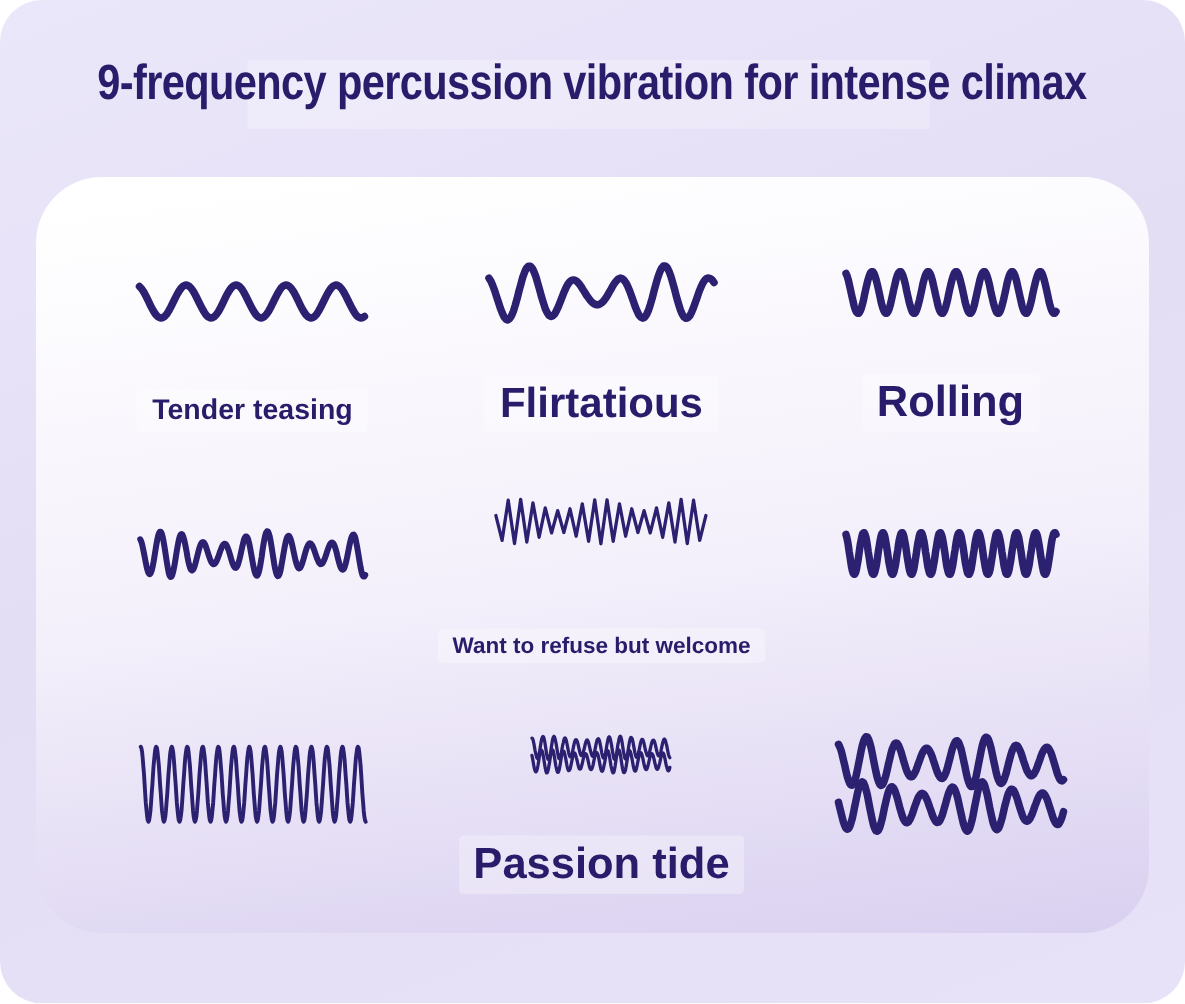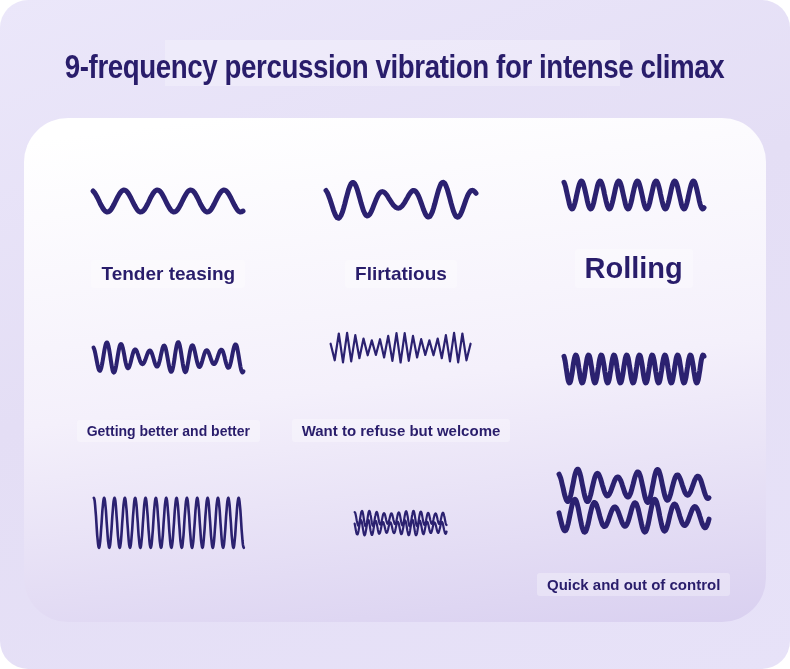--- a/index.html
+++ b/index.html
@@ -11,21 +11,21 @@
   .poster{
     position:absolute;inset:0;
     border-radius:28px;
     background:linear-gradient(160deg,#ebe7fa 0%,#e4def5 45%,#e7e2f8 100%);
   }
   .title-band{
     position:absolute;left:165px;top:40px;width:455px;height:46px;
     background:rgba(255,255,255,0.25);
   }
   .page-title{
-    position:absolute;left:0;top:48px;width:100%;
+    position:absolute;left:0;top:36px;width:100%;
     text-align:center;white-space:nowrap;
     color:#291d6b;font-size:33px;font-weight:800;letter-spacing:-0.5px;
   }
   .page-title span{display:inline-block;transform:scaleX(0.84);transform-origin:center;}
   .card{
     position:absolute;left:24px;top:118px;width:742px;height:504px;
     border-radius:44px;
     background:linear-gradient(173deg,#ffffff 4%,#f4f0fb 52%,#d9d0f0 100%);
   }
   .grid{
@@ -41,21 +41,21 @@
   }
   .wave-wrap{flex:1;display:flex;align-items:center;justify-content:center;}
   .mode-label{
     color:#291d6b;font-weight:700;white-space:nowrap;
     background:rgba(255,255,255,0.3);
     padding:3px 10px;border-radius:3px;line-height:1.15;
   }
   .sz14{font-size:14px;}
   .sz15{font-size:15px;margin-top:20px;}
   .sz19{font-size:19px;}
-  .sz21{font-size:19px;}
+  .sz21{font-size:28px;}
   .sz25{font-size:29px;font-weight:800;}
 </style>
 </head>
 <body>
 
 <div class="stage">
   <div class="poster">
     <div class="title-band"></div>
     <div class="page-title">
       <span>9-frequency percussion vibration for intense climax</span>
@@ -90,21 +90,20 @@
           </div>
           <div class="mode-label sz25">Rolling</div>
         </div>
 
         <div class="cell">
           <div class="wave-wrap">
             <svg class="wave" viewBox="-3.5 -3.5 157 57" width="157" height="57">
                 <path d="M0.0 15.0L0.6 16.3L1.2 18.3L1.8 20.9L2.4 23.9L3.0 27.0L3.6 30.2L4.2 33.1L4.8 35.5L5.4 37.3L6.0 38.2L6.5 38.3L7.1 37.4L7.7 35.7L8.3 33.1L8.9 30.0L9.5 26.4L10.1 22.6L10.7 18.9L11.3 15.6L11.9 12.8L12.5 10.9L13.1 10.0L13.7 10.0L14.3 11.1L14.9 13.2L15.5 16.1L16.1 19.6L16.7 23.5L17.3 27.6L17.9 31.4L18.5 34.8L19.0 37.5L19.6 39.3L20.2 40.1L20.8 39.9L21.4 38.7L22.0 36.5L22.6 33.6L23.2 30.1L23.8 26.4L24.4 22.6L25.0 19.1L25.6 16.0L26.2 13.6L26.8 12.1L27.4 11.5L28.0 11.8L28.6 13.0L29.2 15.0L29.8 17.6L30.4 20.6L31.0 23.8L31.5 27.0L32.1 29.9L32.7 32.4L33.3 34.2L33.9 35.4L34.5 35.8L35.1 35.4L35.7 34.4L36.3 32.8L36.9 30.7L37.5 28.4L38.1 25.9L38.7 23.5L39.3 21.3L39.9 19.4L40.5 18.0L41.1 17.2L41.7 16.9L42.3 17.1L42.9 17.9L43.5 19.1L44.0 20.7L44.6 22.4L45.2 24.3L45.8 26.2L46.4 27.9L47.0 29.4L47.6 30.6L48.2 31.3L48.8 31.7L49.4 31.6L50.0 31.0L50.6 30.1L51.2 28.8L51.8 27.3L52.4 25.6L53.0 23.9L53.6 22.2L54.2 20.7L54.8 19.4L55.4 18.5L56.0 18.0L56.5 18.0L57.1 18.4L57.7 19.3L58.3 20.6L58.9 22.3L59.5 24.3L60.1 26.3L60.7 28.4L61.3 30.4L61.9 32.0L62.5 33.2L63.1 34.0L63.7 34.1L64.3 33.6L64.9 32.5L65.5 30.7L66.1 28.5L66.7 26.0L67.3 23.2L67.9 20.5L68.5 17.9L69.0 15.7L69.6 14.1L70.2 13.2L70.8 13.1L71.4 13.8L72.0 15.3L72.6 17.6L73.2 20.5L73.8 23.8L74.4 27.2L75.0 30.7L75.6 33.8L76.2 36.4L76.8 38.2L77.4 39.2L78.0 39.3L78.6 38.3L79.2 36.4L79.8 33.6L80.4 30.2L81.0 26.4L81.5 22.5L82.1 18.7L82.7 15.3L83.3 12.5L83.9 10.6L84.5 9.7L85.1 9.8L85.7 11.0L86.3 13.1L86.9 16.1L87.5 19.7L88.1 23.6L88.7 27.5L89.3 31.3L89.9 34.6L90.5 37.1L91.1 38.8L91.7 39.6L92.3 39.3L92.9 38.1L93.5 35.9L94.0 33.1L94.6 29.8L95.2 26.3L95.8 22.8L96.4 19.5L97.0 16.7L97.6 14.5L98.2 13.2L98.8 12.7L99.4 13.0L100.0 14.2L100.6 16.0L101.2 18.4L101.8 21.1L102.4 24.0L103.0 26.8L103.6 29.4L104.2 31.5L104.8 33.2L105.4 34.2L106.0 34.5L106.5 34.2L107.1 33.3L107.7 31.8L108.3 30.0L108.9 28.0L109.5 25.8L110.1 23.7L110.7 21.7L111.3 20.1L111.9 18.8L112.5 18.0L113.1 17.7L113.7 17.9L114.3 18.6L114.9 19.6L115.5 21.0L116.1 22.6L116.7 24.4L117.3 26.1L117.9 27.8L118.5 29.2L119.0 30.4L119.6 31.2L120.2 31.6L120.8 31.5L121.4 31.1L122.0 30.2L122.6 28.9L123.2 27.4L123.8 25.7L124.4 23.8L125.0 22.0L125.6 20.3L126.2 18.9L126.8 17.9L127.4 17.3L128.0 17.2L128.6 17.6L129.2 18.6L129.8 20.1L130.4 22.0L131.0 24.2L131.5 26.5L132.1 28.9L132.7 31.1L133.3 33.0L133.9 34.4L134.5 35.2L135.1 35.3L135.7 34.8L136.3 33.5L136.9 31.5L137.5 29.0L138.1 26.1L138.7 23.0L139.3 19.9L139.9 17.1L140.5 14.7L141.1 13.0L141.7 12.0L142.3 11.9L142.9 12.7L143.5 14.5L144.0 17.0L144.6 20.1L145.2 23.7L145.8 27.4L146.4 31.0L147.0 34.3L147.6 37.1L148.2 39.0L148.8 39.9L149.4 39.9L150.0 38.8" fill="none" stroke="#2b2170" stroke-width="4" stroke-linecap="round" stroke-linejoin="round"></path>
               </svg>
           </div>
-          <div class="mode-label sz14">Getting better and better</div>
         </div>
 
         <div class="cell">
           <div class="wave-wrap">
             <svg class="wave" viewBox="-2.6 -2.6 145.2 47.2" width="145.2" height="47.2">
                 <path d="M0.0 17.1L4.1 33.7L8.2 6.9L12.4 35.8L16.5 6.3L20.6 34.8L24.7 8.6L28.8 31.6L32.9 12.0L37.1 28.7L41.2 13.8L45.3 28.4L49.4 12.6L53.5 30.9L57.6 9.3L61.8 34.3L65.9 6.6L70.0 35.9L74.1 6.6L78.2 34.3L82.4 9.3L86.5 30.9L90.6 12.6L94.7 28.4L98.8 13.8L102.9 28.7L107.1 12.0L111.2 31.6L115.3 8.6L119.4 34.8L123.5 6.3L127.6 35.8L131.8 6.9L135.9 33.7L140.0 17.1" fill="none" stroke="#2b2170" stroke-width="2.2" stroke-linecap="round" stroke-linejoin="round"></path>
               </svg>
           </div>
           <div class="mode-label sz15">Want to refuse but welcome</div>
         </div>
@@ -125,28 +124,28 @@
           </div>
         </div>
 
         <div class="cell">
           <div class="wave-wrap">
             <svg class="wave" viewBox="-2.6 -2.6 97.2 28.2" width="97.2" height="28.2">
                 <path d="M0.0 0.5L0.3 0.7L0.6 1.3L0.9 2.3L1.2 3.6L1.5 5.2L1.8 7.0L2.1 8.8L2.5 10.5L2.8 11.9L3.1 13.1L3.4 13.8L3.7 14.1L4.0 13.9L4.3 13.3L4.6 12.1L4.9 10.7L5.2 8.9L5.5 7.0L5.8 5.1L6.1 3.3L6.4 1.7L6.7 0.5L7.1 -0.3L7.4 -0.6L7.7 -0.4L8.0 0.4L8.3 1.6L8.6 3.1L8.9 5.0L9.2 7.0L9.5 9.0L9.8 10.9L10.1 12.5L10.4 13.7L10.7 14.5L11.0 14.8L11.3 14.5L11.7 13.8L12.0 12.5L12.3 10.9L12.6 9.0L12.9 7.0L13.2 5.0L13.5 3.1L13.8 1.5L14.1 0.3L14.4 -0.4L14.7 -0.7L15.0 -0.4L15.3 0.4L15.6 1.6L15.9 3.2L16.3 5.0L16.6 7.0L16.9 8.9L17.2 10.7L17.5 12.2L17.8 13.4L18.1 14.1L18.4 14.3L18.7 14.0L19.0 13.2L19.3 12.0L19.6 10.5L19.9 8.8L20.2 7.0L20.5 5.2L20.9 3.6L21.2 2.2L21.5 1.1L21.8 0.5L22.1 0.3L22.4 0.6L22.7 1.3L23.0 2.4L23.3 3.8L23.6 5.3L23.9 7.0L24.2 8.6L24.5 10.1L24.8 11.4L25.1 12.3L25.5 12.9L25.8 13.0L26.1 12.8L26.4 12.1L26.7 11.2L27.0 9.9L27.3 8.5L27.6 7.0L27.9 5.5L28.2 4.2L28.5 3.0L28.8 2.2L29.1 1.7L29.4 1.5L29.7 1.7L30.1 2.3L30.4 3.2L30.7 4.3L31.0 5.6L31.3 7.0L31.6 8.4L31.9 9.6L32.2 10.7L32.5 11.5L32.8 12.1L33.1 12.2L33.4 12.0L33.7 11.5L34.0 10.7L34.3 9.6L34.7 8.3L35.0 7.0L35.3 5.7L35.6 4.4L35.9 3.3L36.2 2.5L36.5 1.9L36.8 1.7L37.1 1.9L37.4 2.4L37.7 3.2L38.0 4.3L38.3 5.6L38.6 7.0L38.9 8.4L39.3 9.7L39.6 10.9L39.9 11.8L40.2 12.4L40.5 12.6L40.8 12.5L41.1 11.9L41.4 11.1L41.7 9.9L42.0 8.5L42.3 7.0L42.6 5.5L42.9 4.0L43.2 2.7L43.5 1.7L43.9 1.1L44.2 0.8L44.5 1.0L44.8 1.6L45.1 2.5L45.4 3.8L45.7 5.3L46.0 7.0L46.3 8.7L46.6 10.3L46.9 11.7L47.2 12.8L47.5 13.5L47.8 13.8L48.1 13.6L48.5 13.0L48.8 11.9L49.1 10.5L49.4 8.8L49.7 7.0L50.0 5.1L50.3 3.4L50.6 1.9L50.9 0.7L51.2 -0.1L51.5 -0.4L51.8 -0.2L52.1 0.5L52.4 1.7L52.7 3.2L53.1 5.0L53.4 7.0L53.7 9.0L54.0 10.8L54.3 12.4L54.6 13.7L54.9 14.5L55.2 14.7L55.5 14.5L55.8 13.7L56.1 12.5L56.4 10.9L56.7 9.0L57.0 7.0L57.3 5.0L57.7 3.1L58.0 1.5L58.3 0.3L58.6 -0.5L58.9 -0.8L59.2 -0.5L59.5 0.3L59.8 1.5L60.1 3.1L60.4 5.0L60.7 7.0L61.0 9.0L61.3 10.8L61.6 12.4L61.9 13.6L62.3 14.3L62.6 14.5L62.9 14.2L63.2 13.4L63.5 12.2L63.8 10.7L64.1 8.9L64.4 7.0L64.7 5.1L65.0 3.4L65.3 2.0L65.6 0.9L65.9 0.2L66.2 0.0L66.5 0.3L66.9 1.0L67.2 2.2L67.5 3.6L67.8 5.3L68.1 7.0L68.4 8.7L68.7 10.3L69.0 11.6L69.3 12.6L69.6 13.2L69.9 13.3L70.2 13.1L70.5 12.4L70.8 11.4L71.1 10.1L71.5 8.6L71.8 7.0L72.1 5.5L72.4 4.0L72.7 2.8L73.0 2.0L73.3 1.4L73.6 1.3L73.9 1.5L74.2 2.1L74.5 3.0L74.8 4.2L75.1 5.6L75.4 7.0L75.7 8.4L76.1 9.7L76.4 10.8L76.7 11.7L77.0 12.2L77.3 12.3L77.6 12.1L77.9 11.6L78.2 10.7L78.5 9.6L78.8 8.4L79.1 7.0L79.4 5.7L79.7 4.4L80.0 3.3L80.3 2.5L80.7 2.0L81.0 1.8L81.3 2.0L81.6 2.5L81.9 3.3L82.2 4.4L82.5 5.6L82.8 7.0L83.1 8.4L83.4 9.6L83.7 10.8L84.0 11.6L84.3 12.2L84.6 12.4L84.9 12.2L85.3 11.7L85.6 10.9L85.9 9.8L86.2 8.4L86.5 7.0L86.8 5.5L87.1 4.2L87.4 2.9L87.7 2.0L88.0 1.4L88.3 1.1L88.6 1.3L88.9 1.8L89.2 2.7L89.5 4.0L89.9 5.4L90.2 7.0L90.5 8.6L90.8 10.1L91.1 11.5L91.4 12.5L91.7 13.2L92.0 13.5" fill="none" stroke="#2b2170" stroke-width="2.2" stroke-linecap="round" stroke-linejoin="round"></path>
                 <path d="M0.0 12.0L0.3 13.4L0.6 15.0L0.9 16.8L1.2 18.5L1.5 20.0L1.8 21.3L2.1 22.3L2.5 22.9L2.8 22.9L3.1 22.5L3.4 21.7L3.7 20.4L4.0 18.9L4.3 17.1L4.6 15.2L4.9 13.3L5.2 11.6L5.5 10.2L5.8 9.2L6.1 8.6L6.4 8.5L6.7 9.0L7.1 9.9L7.4 11.3L7.7 13.0L8.0 14.9L8.3 16.9L8.6 18.8L8.9 20.6L9.2 22.1L9.5 23.1L9.8 23.7L10.1 23.7L10.4 23.2L10.7 22.3L11.0 20.9L11.3 19.1L11.7 17.2L12.0 15.1L12.3 13.1L12.6 11.4L12.9 9.9L13.2 8.9L13.5 8.3L13.8 8.3L14.1 8.8L14.4 9.8L14.7 11.2L15.0 13.0L15.3 14.9L15.6 16.9L15.9 18.8L16.3 20.5L16.6 21.9L16.9 22.8L17.2 23.3L17.5 23.3L17.8 22.8L18.1 21.9L18.4 20.5L18.7 18.9L19.0 17.1L19.3 15.2L19.6 13.4L19.9 11.8L20.2 10.5L20.5 9.6L20.9 9.2L21.2 9.2L21.5 9.7L21.8 10.6L22.1 11.9L22.4 13.4L22.7 15.0L23.0 16.7L23.3 18.4L23.6 19.8L23.9 21.0L24.2 21.8L24.5 22.2L24.8 22.1L25.1 21.7L25.5 20.9L25.8 19.7L26.1 18.4L26.4 16.9L26.7 15.3L27.0 13.9L27.3 12.6L27.6 11.5L27.9 10.8L28.2 10.4L28.5 10.4L28.8 10.8L29.1 11.6L29.4 12.6L29.7 13.8L30.1 15.2L30.4 16.6L30.7 18.0L31.0 19.2L31.3 20.2L31.6 20.9L31.9 21.2L32.2 21.2L32.5 20.9L32.8 20.2L33.1 19.2L33.4 18.1L33.7 16.8L34.0 15.4L34.3 14.1L34.7 12.9L35.0 11.9L35.3 11.2L35.6 10.8L35.9 10.8L36.2 11.1L36.5 11.8L36.8 12.7L37.1 13.9L37.4 15.2L37.7 16.6L38.0 18.0L38.3 19.2L38.6 20.2L38.9 21.0L39.3 21.4L39.6 21.5L39.9 21.1L40.2 20.5L40.5 19.5L40.8 18.3L41.1 16.8L41.4 15.3L41.7 13.9L42.0 12.5L42.3 11.4L42.6 10.6L42.9 10.1L43.2 10.0L43.5 10.4L43.9 11.1L44.2 12.2L44.5 13.5L44.8 15.1L45.1 16.7L45.4 18.3L45.7 19.8L46.0 21.1L46.3 22.0L46.6 22.5L46.9 22.6L47.2 22.2L47.5 21.4L47.8 20.2L48.1 18.7L48.5 17.0L48.8 15.2L49.1 13.4L49.4 11.8L49.7 10.4L50.0 9.4L50.3 8.9L50.6 8.8L50.9 9.2L51.2 10.1L51.5 11.4L51.8 13.0L52.1 14.9L52.4 16.9L52.7 18.8L53.1 20.5L53.4 21.9L53.7 23.0L54.0 23.6L54.3 23.6L54.6 23.2L54.9 22.2L55.2 20.8L55.5 19.1L55.8 17.1L56.1 15.1L56.4 13.1L56.7 11.4L57.0 9.9L57.3 8.8L57.7 8.3L58.0 8.3L58.3 8.8L58.6 9.7L58.9 11.2L59.2 12.9L59.5 14.9L59.8 16.9L60.1 18.8L60.4 20.6L60.7 22.0L61.0 23.0L61.3 23.5L61.6 23.5L61.9 23.0L62.3 22.1L62.6 20.7L62.9 19.0L63.2 17.1L63.5 15.2L63.8 13.3L64.1 11.7L64.4 10.3L64.7 9.4L65.0 8.9L65.3 8.9L65.6 9.4L65.9 10.4L66.2 11.7L66.5 13.2L66.9 15.0L67.2 16.8L67.5 18.5L67.8 20.0L68.1 21.2L68.4 22.1L68.7 22.5L69.0 22.5L69.3 22.0L69.6 21.1L69.9 19.9L70.2 18.5L70.5 16.9L70.8 15.3L71.1 13.8L71.5 12.4L71.8 11.3L72.1 10.5L72.4 10.1L72.7 10.2L73.0 10.6L73.3 11.4L73.6 12.4L73.9 13.7L74.2 15.2L74.5 16.6L74.8 18.0L75.1 19.3L75.4 20.3L75.7 21.0L76.1 21.4L76.4 21.4L76.7 21.0L77.0 20.3L77.3 19.3L77.6 18.1L77.9 16.8L78.2 15.4L78.5 14.1L78.8 12.9L79.1 11.9L79.4 11.2L79.7 10.8L80.0 10.8L80.3 11.2L80.7 11.8L81.0 12.8L81.3 13.9L81.6 15.2L81.9 16.6L82.2 17.9L82.5 19.1L82.8 20.1L83.1 20.8L83.4 21.2L83.7 21.3L84.0 21.0L84.3 20.3L84.6 19.4L84.9 18.2L85.3 16.8L85.6 15.4L85.9 14.0L86.2 12.7L86.5 11.6L86.8 10.8L87.1 10.4L87.4 10.3L87.7 10.6L88.0 11.3L88.3 12.3L88.6 13.6L88.9 15.1L89.2 16.7L89.5 18.2L89.9 19.6L90.2 20.8L90.5 21.7L90.8 22.2L91.1 22.3L91.4 21.9L91.7 21.2L92.0 20.0" fill="none" stroke="#2b2170" stroke-width="2.2" stroke-linecap="round" stroke-linejoin="round"></path>
               </svg>
           </div>
+          <div class="mode-label sz25">Passion tide</div>
         </div>
 
         <div class="cell">
           <div class="wave-wrap">
             <svg class="wave" viewBox="-4 -4 158 74" width="158" height="74">
                 <path d="M0.0 6.2L0.8 7.8L1.7 10.2L2.5 13.2L3.3 16.7L4.2 20.4L5.0 24.1L5.8 27.5L6.7 30.3L7.5 32.3L8.3 33.4L9.2 33.5L10.0 32.5L10.8 30.4L11.7 27.4L12.5 23.7L13.3 19.6L14.2 15.2L15.0 11.0L15.8 7.3L16.7 4.3L17.5 2.2L18.3 1.2L19.2 1.3L20.0 2.7L20.8 5.0L21.7 8.3L22.5 12.2L23.3 16.4L24.2 20.8L25.0 24.8L25.8 28.3L26.7 31.1L27.5 32.9L28.3 33.6L29.2 33.3L30.0 31.9L30.8 29.6L31.7 26.6L32.5 23.1L33.3 19.4L34.2 15.7L35.0 12.3L35.8 9.4L36.7 7.2L37.5 5.8L38.3 5.3L39.2 5.7L40.0 6.9L40.8 8.8L41.7 11.2L42.5 14.0L43.3 16.9L44.2 19.8L45.0 22.5L45.8 24.7L46.7 26.4L47.5 27.5L48.3 27.9L49.2 27.6L50.0 26.7L50.8 25.3L51.7 23.4L52.5 21.2L53.3 18.9L54.2 16.5L55.0 14.2L55.8 12.2L56.7 10.6L57.5 9.5L58.3 8.9L59.2 8.9L60.0 9.6L60.8 10.8L61.7 12.5L62.5 14.6L63.3 17.1L64.2 19.7L65.0 22.2L65.8 24.6L66.7 26.6L67.5 28.0L68.3 28.9L69.2 29.0L70.0 28.4L70.8 27.0L71.7 24.9L72.5 22.3L73.3 19.2L74.2 15.9L75.0 12.6L75.8 9.5L76.7 7.0L77.5 5.1L78.3 4.0L79.2 3.9L80.0 4.7L80.8 6.6L81.7 9.3L82.5 12.7L83.3 16.5L84.2 20.6L85.0 24.6L85.8 28.2L86.7 31.2L87.5 33.3L88.3 34.4L89.2 34.4L90.0 33.2L90.8 30.9L91.7 27.8L92.5 23.9L93.3 19.6L94.2 15.2L95.0 11.0L95.8 7.3L96.7 4.3L97.5 2.3L98.3 1.5L99.2 1.7L100.0 3.1L100.8 5.5L101.7 8.7L102.5 12.5L103.3 16.5L104.2 20.6L105.0 24.4L105.8 27.6L106.7 30.1L107.5 31.7L108.3 32.3L109.2 31.9L110.0 30.6L110.8 28.4L111.7 25.7L112.5 22.5L113.3 19.2L114.2 15.9L115.0 12.9L115.8 10.4L116.7 8.5L117.5 7.3L118.3 6.9L119.2 7.2L120.0 8.3L120.8 9.9L121.7 12.0L122.5 14.5L123.3 17.1L124.2 19.6L125.0 22.0L125.8 24.1L126.7 25.6L127.5 26.7L128.3 27.2L129.2 27.0L130.0 26.3L130.8 25.0L131.7 23.3L132.5 21.2L133.3 18.9L134.2 16.5L135.0 14.1L135.8 12.0L136.7 10.3L137.5 9.0L138.3 8.3L139.2 8.2L140.0 8.8L140.8 10.1L141.7 11.9L142.5 14.3L143.3 17.0L144.2 19.9L145.0 22.7L145.8 25.4L146.7 27.7L147.5 29.4L148.3 30.4L149.2 30.6L150.0 29.8" fill="none" stroke="#2b2170" stroke-width="5" stroke-linecap="round" stroke-linejoin="round"></path>
                 <path d="M0.0 44.9L0.8 48.3L1.7 51.8L2.5 55.1L3.3 58.2L4.2 60.6L5.0 62.2L5.8 62.8L6.7 62.5L7.5 61.1L8.3 58.7L9.2 55.6L10.0 51.8L10.8 47.7L11.7 43.5L12.5 39.5L13.3 36.1L14.2 33.4L15.0 31.8L15.8 31.2L16.7 31.8L17.5 33.6L18.3 36.3L19.2 39.8L20.0 44.0L20.8 48.3L21.7 52.7L22.5 56.6L23.3 60.0L24.2 62.5L25.0 63.9L25.8 64.2L26.7 63.4L27.5 61.6L28.3 58.9L29.2 55.5L30.0 51.7L30.8 47.7L31.7 43.9L32.5 40.5L33.3 37.7L34.2 35.7L35.0 34.6L35.8 34.5L36.7 35.3L37.5 36.9L38.3 39.2L39.2 42.0L40.0 45.1L40.8 48.2L41.7 51.2L42.5 53.9L43.3 56.1L44.2 57.6L45.0 58.4L45.8 58.5L46.7 57.9L47.5 56.6L48.3 54.9L49.2 52.7L50.0 50.3L50.8 47.8L51.7 45.4L52.5 43.2L53.3 41.4L54.2 40.0L55.0 39.1L55.8 38.9L56.7 39.3L57.5 40.2L58.3 41.7L59.2 43.6L60.0 45.8L60.8 48.2L61.7 50.6L62.5 53.0L63.3 55.0L64.2 56.7L65.0 57.8L65.8 58.3L66.7 58.1L67.5 57.2L68.3 55.6L69.2 53.4L70.0 50.7L70.8 47.8L71.7 44.7L72.5 41.7L73.3 39.0L74.2 36.9L75.0 35.4L75.8 34.7L76.7 35.0L77.5 36.2L78.3 38.3L79.2 41.1L80.0 44.5L80.8 48.3L81.7 52.2L82.5 55.9L83.3 59.2L84.2 61.8L85.0 63.4L85.8 64.1L86.7 63.6L87.5 62.0L88.3 59.4L89.2 56.0L90.0 52.0L90.8 47.7L91.7 43.3L92.5 39.3L93.3 35.8L94.2 33.2L95.0 31.6L95.8 31.2L96.7 31.9L97.5 33.7L98.3 36.5L99.2 40.0L100.0 44.1L100.8 48.3L101.7 52.5L102.5 56.2L103.3 59.3L104.2 61.6L105.0 62.8L105.8 63.1L106.7 62.2L107.5 60.5L108.3 57.9L109.2 54.8L110.0 51.3L110.8 47.7L111.7 44.3L112.5 41.3L113.3 38.8L114.2 37.1L115.0 36.2L115.8 36.1L116.7 36.8L117.5 38.2L118.3 40.3L119.2 42.7L120.0 45.4L120.8 48.2L121.7 50.9L122.5 53.2L123.3 55.2L124.2 56.6L125.0 57.3L125.8 57.5L126.7 57.0L127.5 56.0L128.3 54.4L129.2 52.4L130.0 50.2L130.8 47.8L131.7 45.5L132.5 43.3L133.3 41.4L134.2 39.9L135.0 39.0L135.8 38.6L136.7 38.9L137.5 39.8L138.3 41.2L139.2 43.2L140.0 45.6L140.8 48.2L141.7 50.9L142.5 53.5L143.3 55.9L144.2 57.8L145.0 59.1L145.8 59.7L146.7 59.5L147.5 58.4L148.3 56.6L149.2 54.1L150.0 51.1" fill="none" stroke="#2b2170" stroke-width="5" stroke-linecap="round" stroke-linejoin="round"></path>
               </svg>
           </div>
-          <div class="mode-label sz15">Quick and out of control</div>
         </div>
 
       </div>
     </div>
   </div>
 </div>
 
 </body></html>

